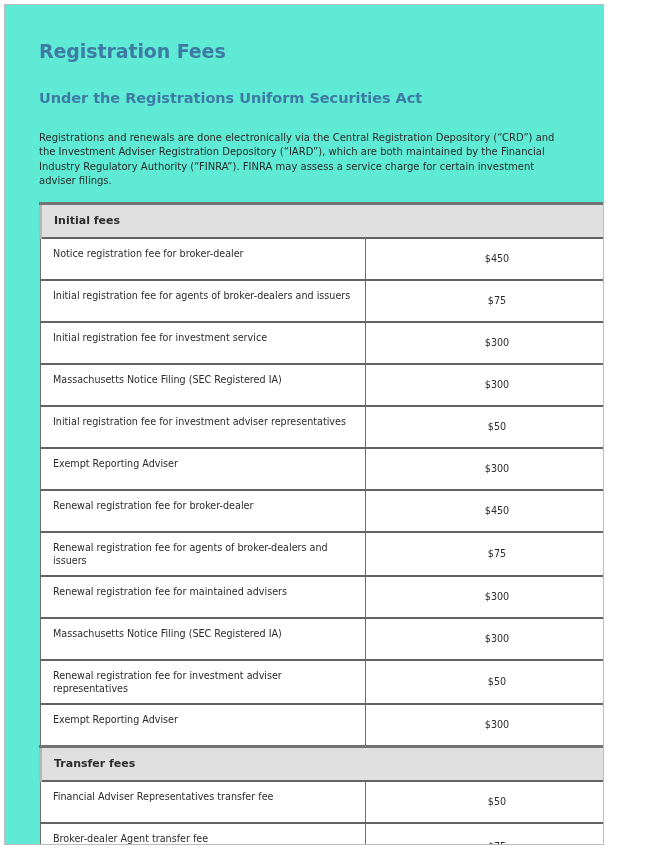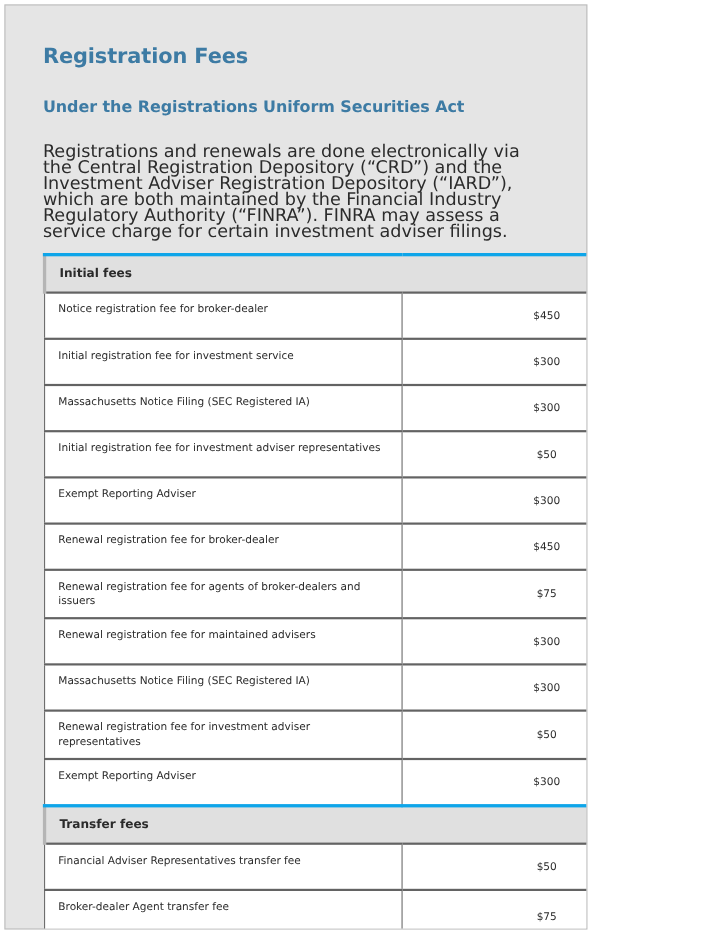--- a/index.html
+++ b/index.html
@@ -13,23 +13,23 @@
     height: 851px;
     font-family: "DejaVu Sans", "Liberation Sans", sans-serif;
     overflow: hidden;
   }
 
   
   .page-frame {
     position: absolute;
     left: 4px;
     top: 4px;
-    width: 530px;
+    width: 600px;
     height: 841px;
-    background: #e5e5e5;
+    background: #5eead4;
     border: 1px solid #bdbdbd;
     box-sizing: border-box;
     overflow: hidden;
   }
 
   .page-inner {
     position: absolute;
     left: 0;
     top: 0;
     right: 0;
@@ -55,21 +55,21 @@
     font-size: 14.5px;
     font-weight: bold;
     color: #3d7ba4;
     line-height: 20px;
     letter-spacing: -0.05px;
   }
 
   p.intro {
     margin: 23px 0 0 0;
     padding: 0;
-    font-size: 16px;
+    font-size: 10px;
     line-height: 14.4px;
     color: #2b2b2b;
     max-width: 580px;
   }
 
   
   .fee-table {
     margin-top: 13px;
     width: 588px;
     border-collapse: collapse;
@@ -79,21 +79,21 @@
   .fee-table col.c-label { width: 325px; }
   .fee-table col.c-value { width: 263px; }
 
   .section-row th {
     background: #e0e0e0;
     color: #2b2b2b;
     font-size: 11px;
     font-weight: bold;
     text-align: left;
     padding: 8px 0 8px 12px;
-    border-top: 3px solid #0ea5e9;
+    border-top: 3px solid #737373;
     border-left: 3px solid #b5b5b5;
     border-bottom: none;
     line-height: 14px;
     height: 16px;
     box-sizing: content-box;
   }
 
   .data-row td {
     font-size: 9.6px;
     color: #2b2b2b;
@@ -143,20 +143,24 @@
       </colgroup>
       <tbody id="fee-table-body">
           <tr class="section-row">
             <th colspan="2">Initial fees</th>
           </tr>
           <tr class="data-row">
             <td class="cell-label">Notice registration fee for broker-dealer</td>
             <td class="cell-value">$450</td>
           </tr>
           <tr class="data-row">
+            <td class="cell-label">Initial registration fee for agents of broker-dealers and issuers</td>
+            <td class="cell-value">$75</td>
+          </tr>
+          <tr class="data-row">
             <td class="cell-label">Initial registration fee for investment service</td>
             <td class="cell-value">$300</td>
           </tr>
           <tr class="data-row">
             <td class="cell-label">Massachusetts Notice Filing (SEC Registered IA)</td>
             <td class="cell-value">$300</td>
           </tr>
           <tr class="data-row">
             <td class="cell-label">Initial registration fee for investment adviser representatives</td>
             <td class="cell-value">$50</td>

